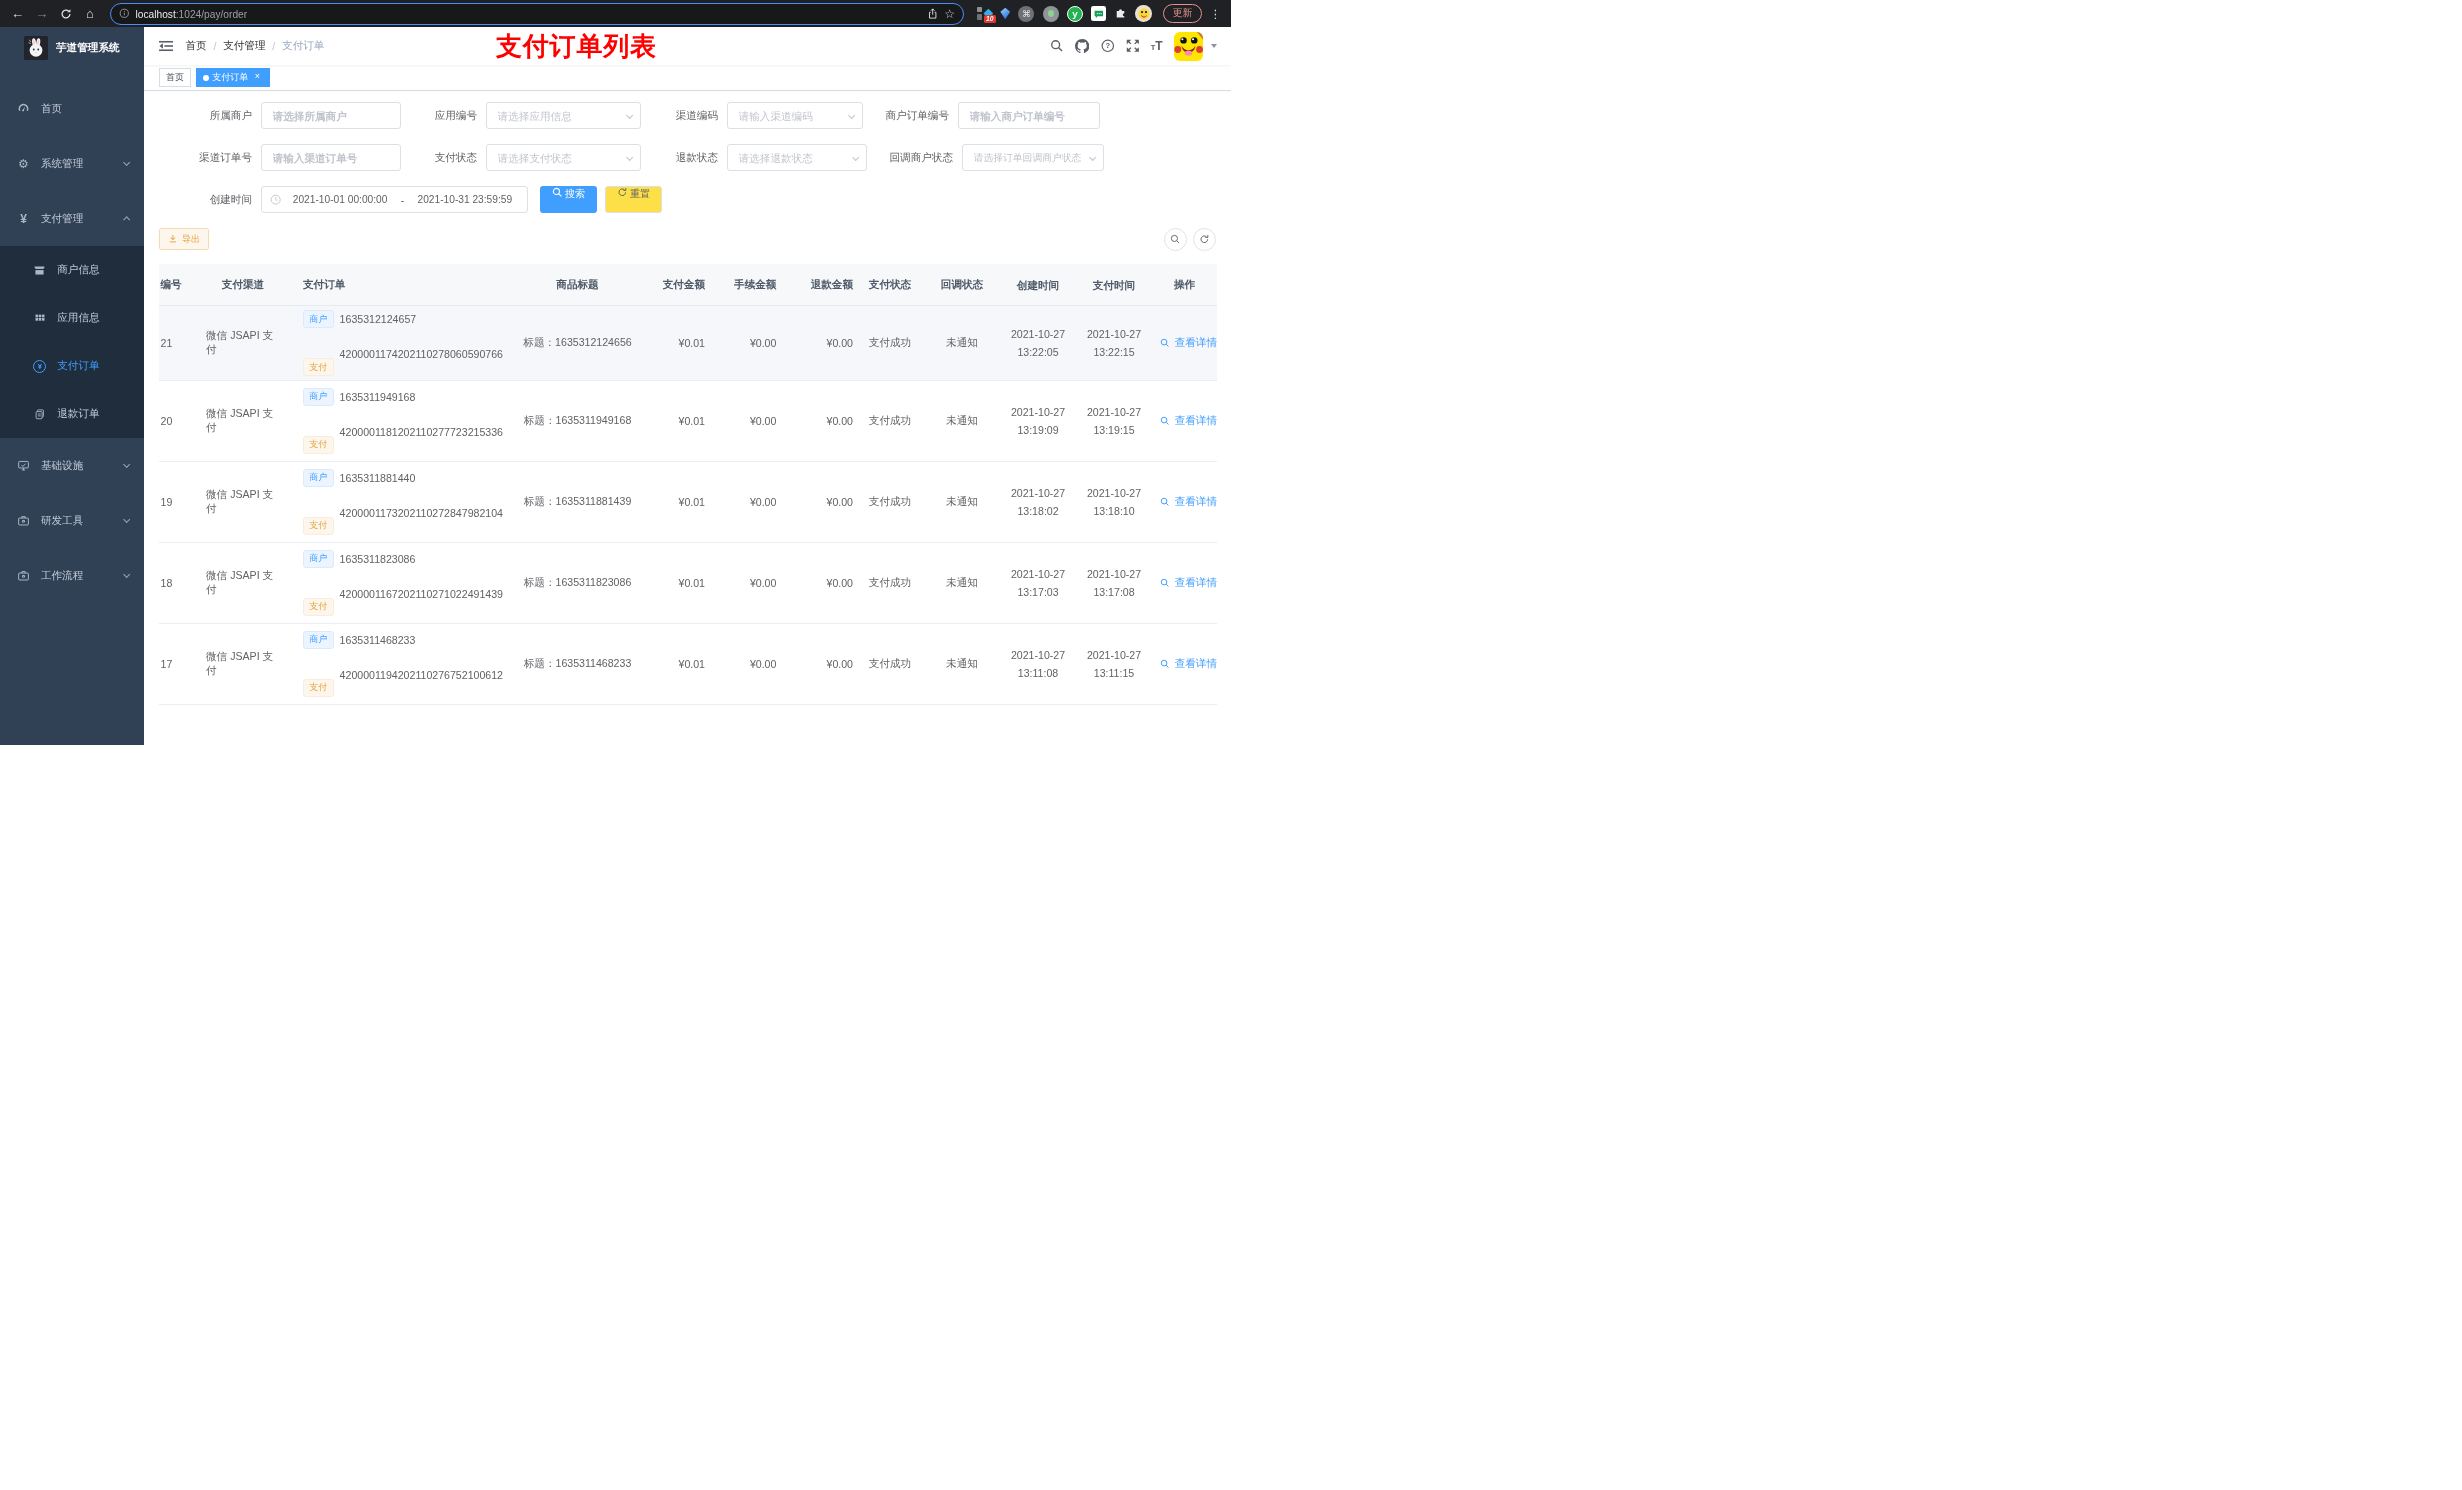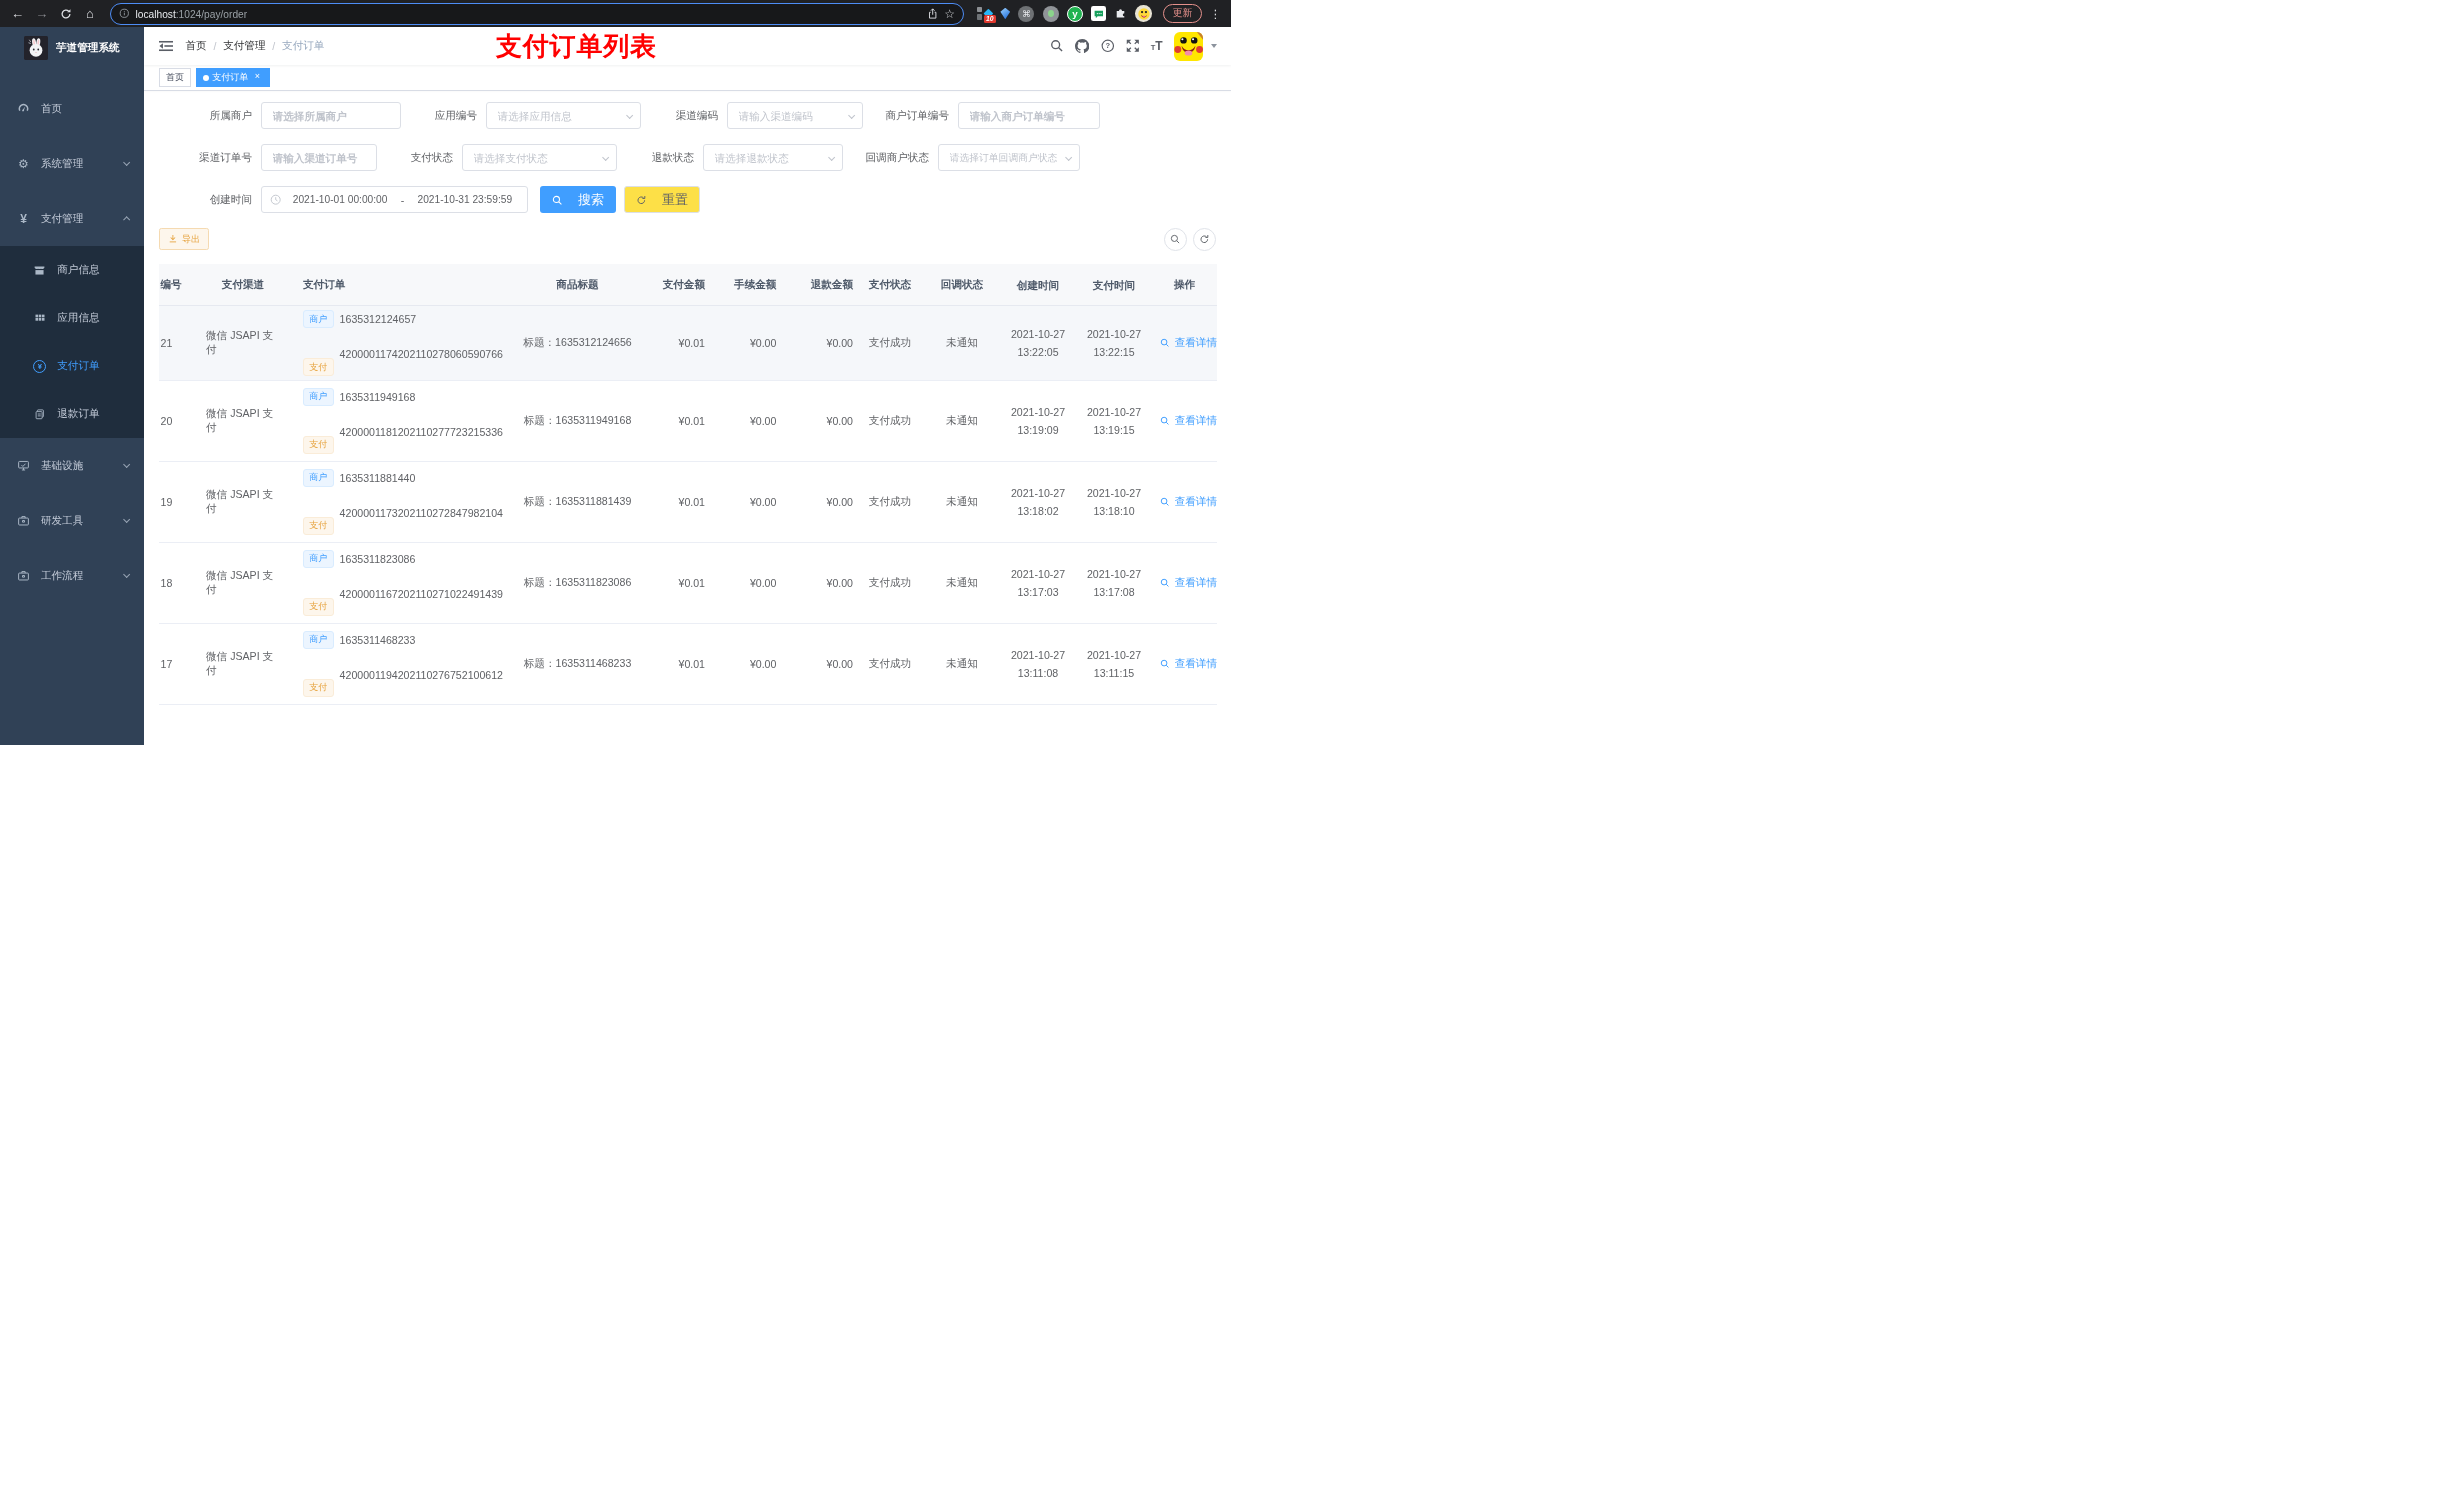--- a/index.html
+++ b/index.html
@@ -89,21 +89,21 @@
   .frow{display:flex;align-items:center;height:27px;margin-bottom:15px;}
   .flabel{text-align:right;padding-right:9px;color:var(--text-main);font-weight:500;flex:none;font-size:10.6px;white-space:nowrap;}
   .fctl{position:relative;flex:none;}
   .fctl input{width:100%;height:27px;border:0.8px solid var(--border);border-radius:3px;padding:0 23px 0 10.6px;font-size:10.6px;color:var(--text-main);outline:none;font-family:inherit;background:#fff;}
   .fctl input::placeholder{color:#c0c4cc;}
   .fctl.noarrow input{padding-right:10.6px;font-weight:bold;}
   .sel-arrow{position:absolute;right:8.3px;top:10.6px;width:5.3px;height:5.3px;border-right:1px solid #c0c4cc;border-bottom:1px solid #c0c4cc;transform:rotate(45deg);pointer-events:none;}
   .daterange{width:267px;height:27px;border:0.8px solid var(--border);border-radius:3px;display:flex;align-items:center;padding:0 7.6px;gap:4.5px;color:var(--text-main);}
   .daterange .dr-txt{flex:1;text-align:center;font-size:10.2px;white-space:nowrap;}
   .daterange .dr-sep{color:var(--text-main);padding:0 1.5px;}
-  .btn{height:27px;border-radius:3px;display:inline-flex;align-items:center;justify-content:center;gap:15px;font-size:13px;cursor:pointer;border:0.8px solid transparent;padding:0 11.4px;white-space:nowrap;}
+  .btn{height:27px;border-radius:3px;display:inline-flex;justify-content:center;gap:2px;font-size:10px;cursor:pointer;border:0.8px solid transparent;padding:0 11.4px;white-space:nowrap;}
   .btn-primary{background:var(--accent);color:#fff;margin-left:12px;}
   .btn-plain{background:#fde047;border-color:var(--border);color:var(--text-main);margin-left:7.6px;}
   .toolbar{display:flex;align-items:center;margin-top:0;height:22px;}
   .btn-export{height:22px;padding:0 8.3px;font-size:9px;background:var(--warning-bg);border:0.8px solid var(--warning-border);color:var(--warning);border-radius:2.3px;display:inline-flex;align-items:center;gap:3.8px;cursor:pointer;}
   .tool-right{margin-left:auto;display:flex;gap:6px;}
   .cbtn{width:23px;height:23px;border-radius:50%;border:0.8px solid #e0e3e9;background:#fff;display:flex;align-items:center;justify-content:center;color:#5f6368;cursor:pointer;}
 
   
   .grid{width:1057px;border-collapse:collapse;table-layout:fixed;margin-top:13.6px;}
   .grid th{height:42px;background:var(--header-bg);color:var(--text-header);font-weight:600;font-size:10.6px;border-bottom:0.8px solid #e6e9f0;}
@@ -408,21 +408,21 @@
             <input readonly="" placeholder="请输入渠道编码" style=""><i class="sel-arrow"></i>
           </span>
           <span class="flabel" style="width:95px">商户订单编号</span>
           <span class="fctl noarrow" style="width:142px">
             <input placeholder="请输入商户订单编号" style="">
           </span>
         </div>
 
         <div class="frow">
           <span class="flabel" style="width:102px">渠道订单号</span>
-          <span class="fctl noarrow" style="width:116px">
+          <span class="fctl noarrow" style="width:140px">
             <input placeholder="请输入渠道订单号" style="">
           </span>
           <span class="flabel" style="width:85px">支付状态</span>
           <span class="fctl" style="width:155px">
             <input readonly="" placeholder="请选择支付状态" style=""><i class="sel-arrow"></i>
           </span>
           <span class="flabel" style="width:86px">退款状态</span>
           <span class="fctl" style="width:140px">
             <input readonly="" placeholder="请选择退款状态" style=""><i class="sel-arrow"></i>
           </span>

